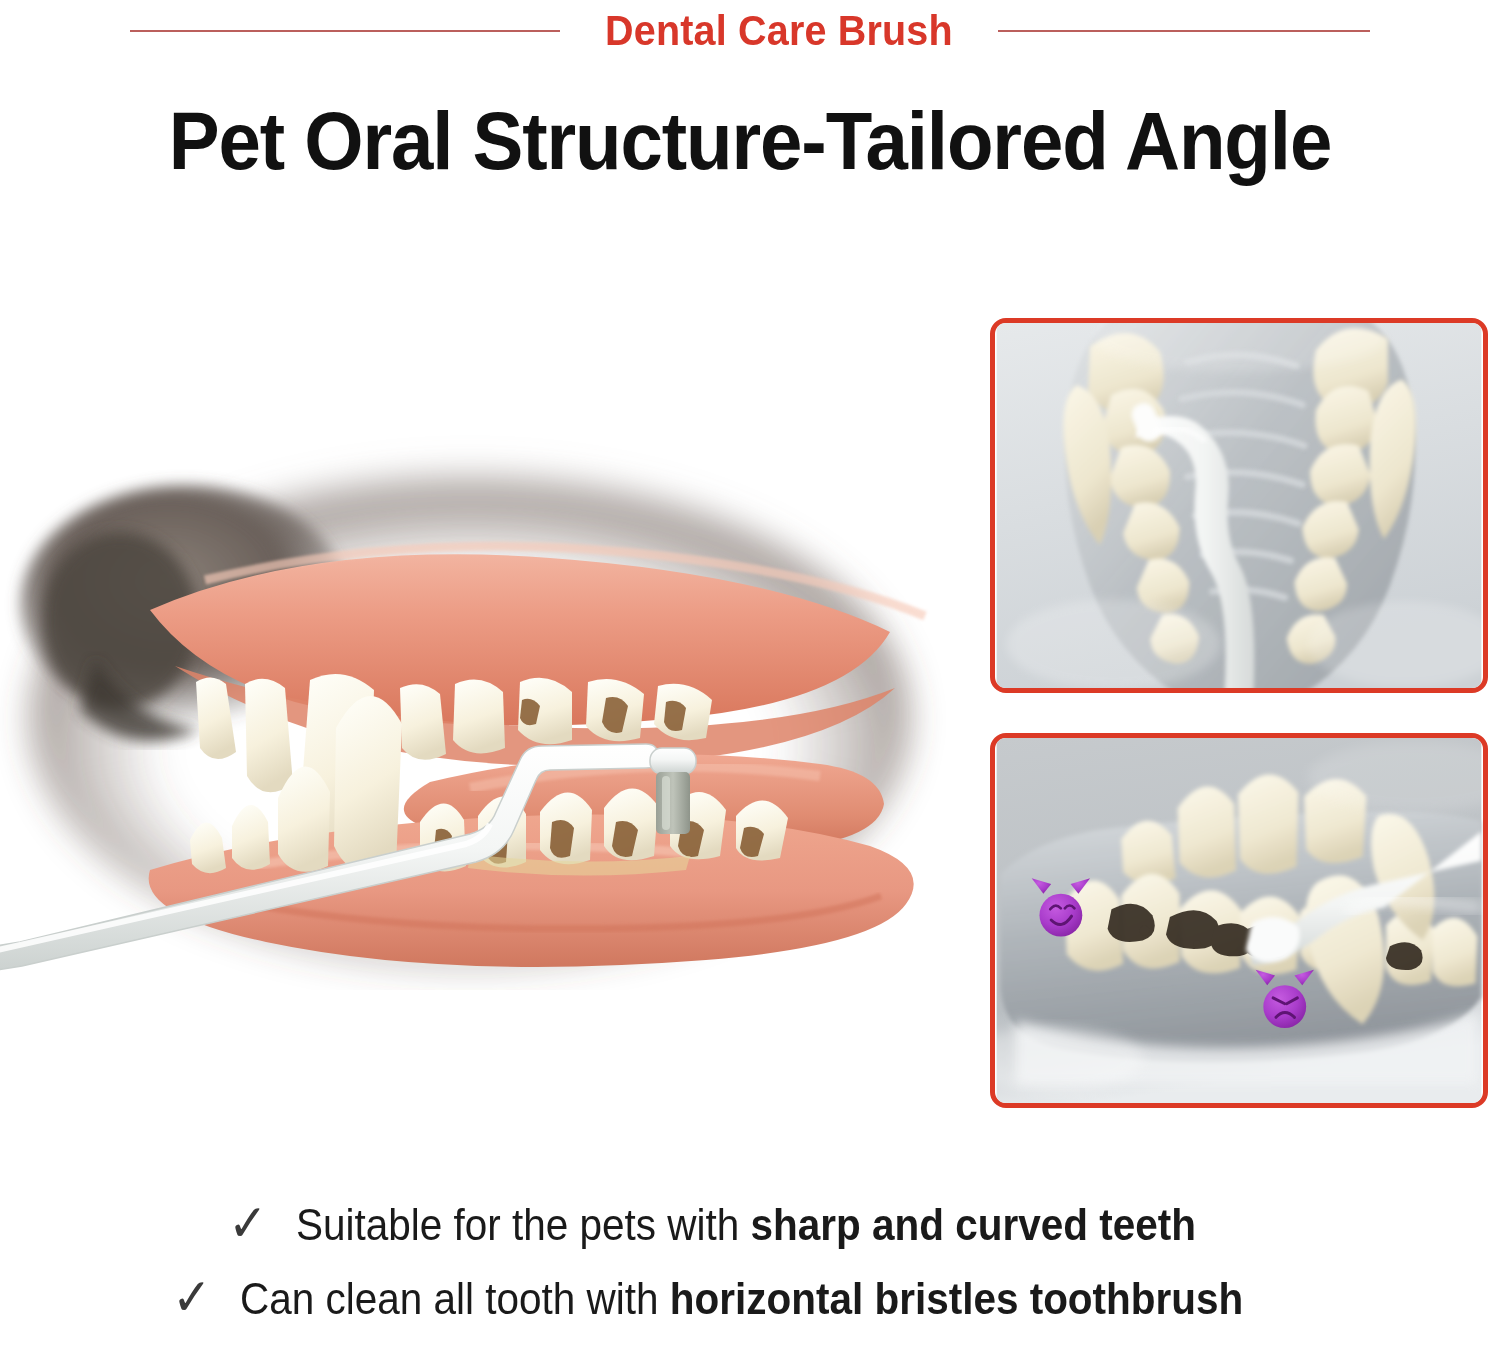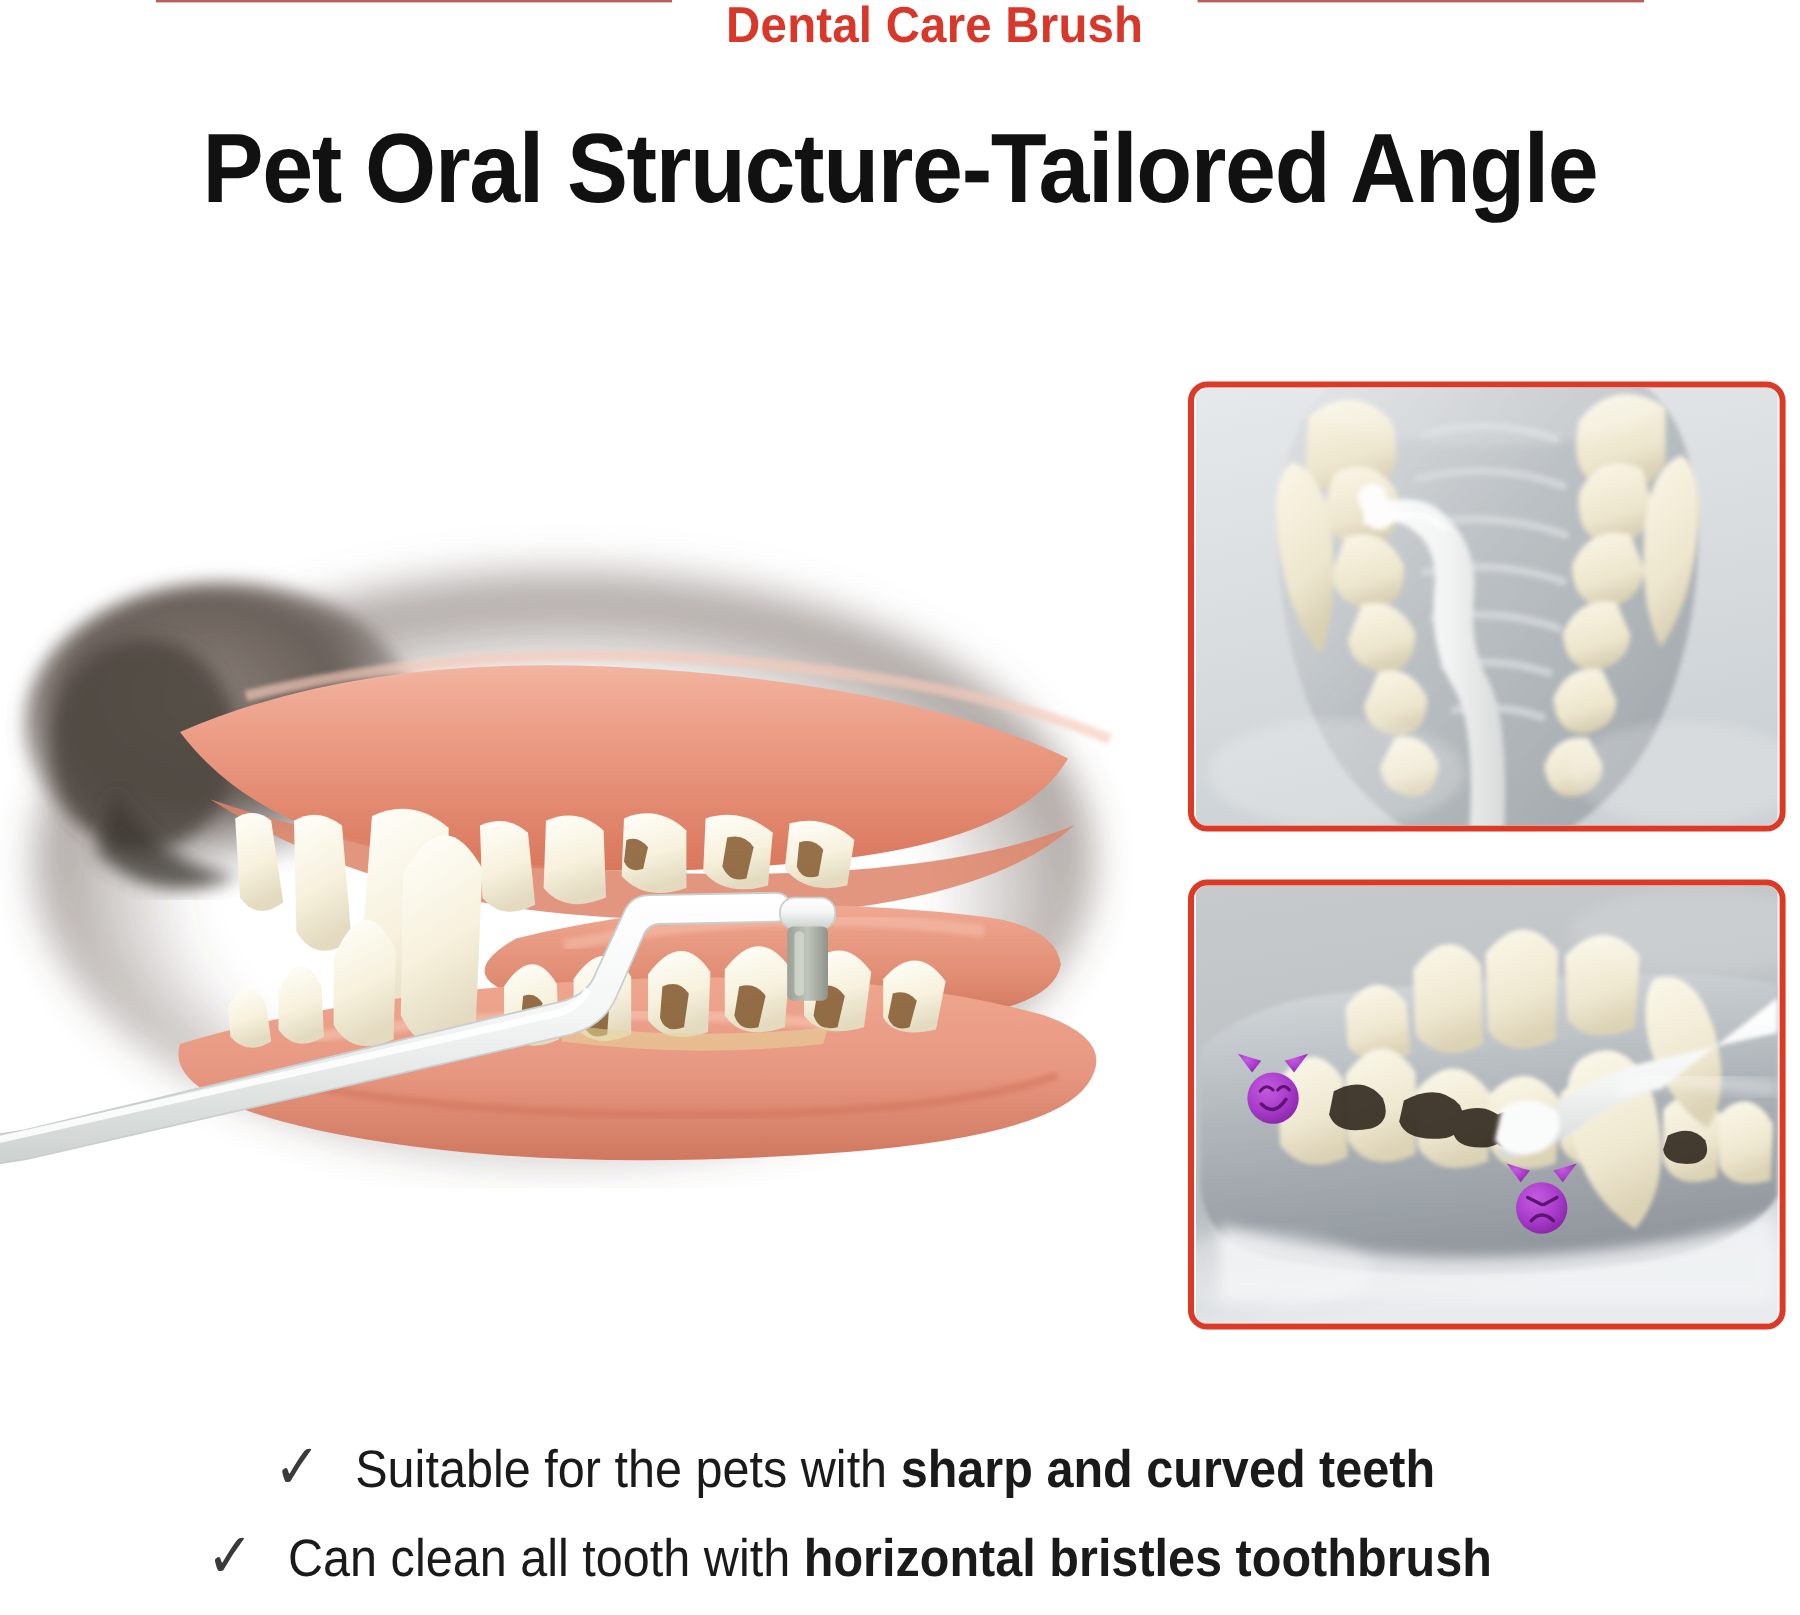--- a/index.html
+++ b/index.html
@@ -17,21 +17,21 @@
   }
 
   
   .header {
     position: absolute;
     left: 0;
     top: 0;
     width: 1500px;
     height: 62px;
     display: flex;
-    align-items: flex-start;
+    align-items: center;
     justify-content: center;
   }
   .rule {
     height: 2px;
     background: #bb5f5c;
     flex: 0 0 auto;
   }
   .rule-left  { width: 430px; margin-right: 34px; }
   .rule-right { width: 372px; margin-left: 34px; }
   .eyebrow {

